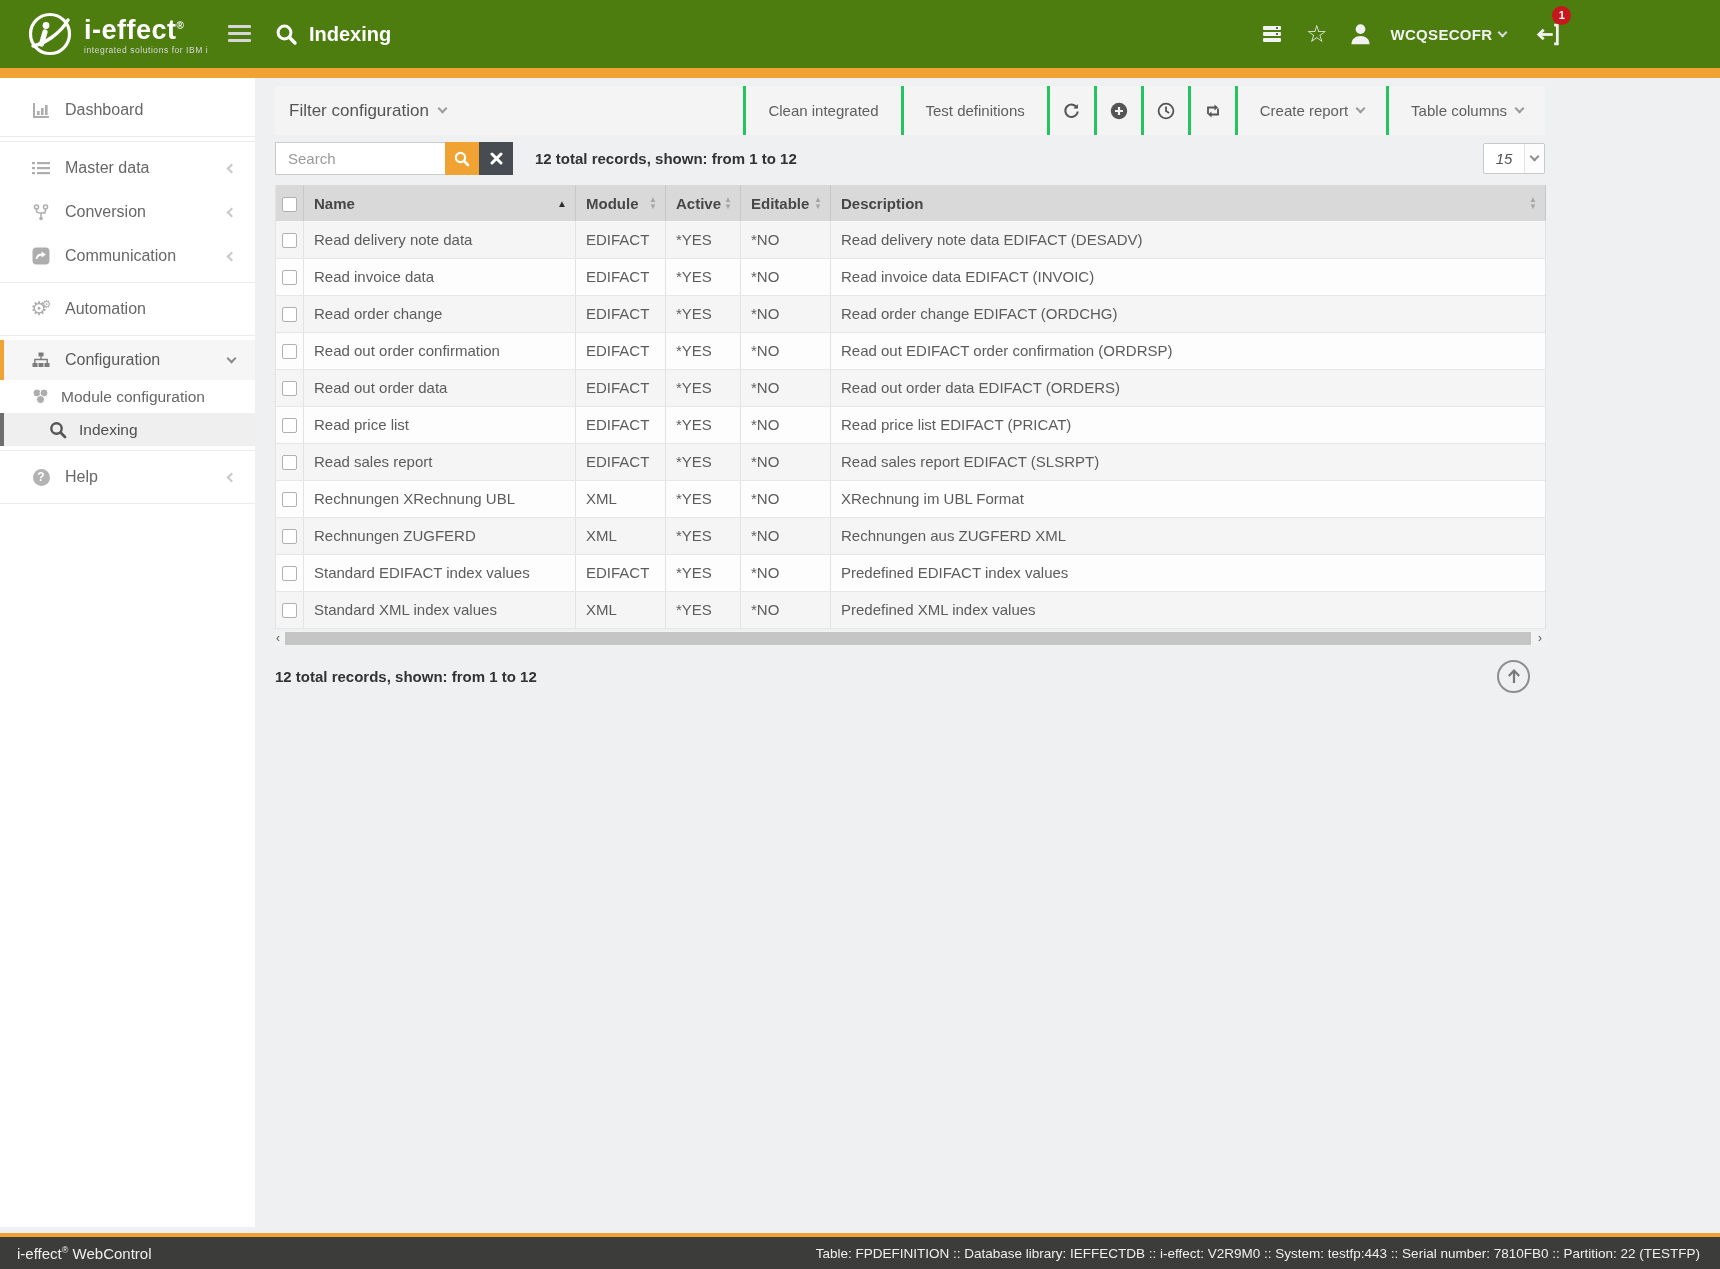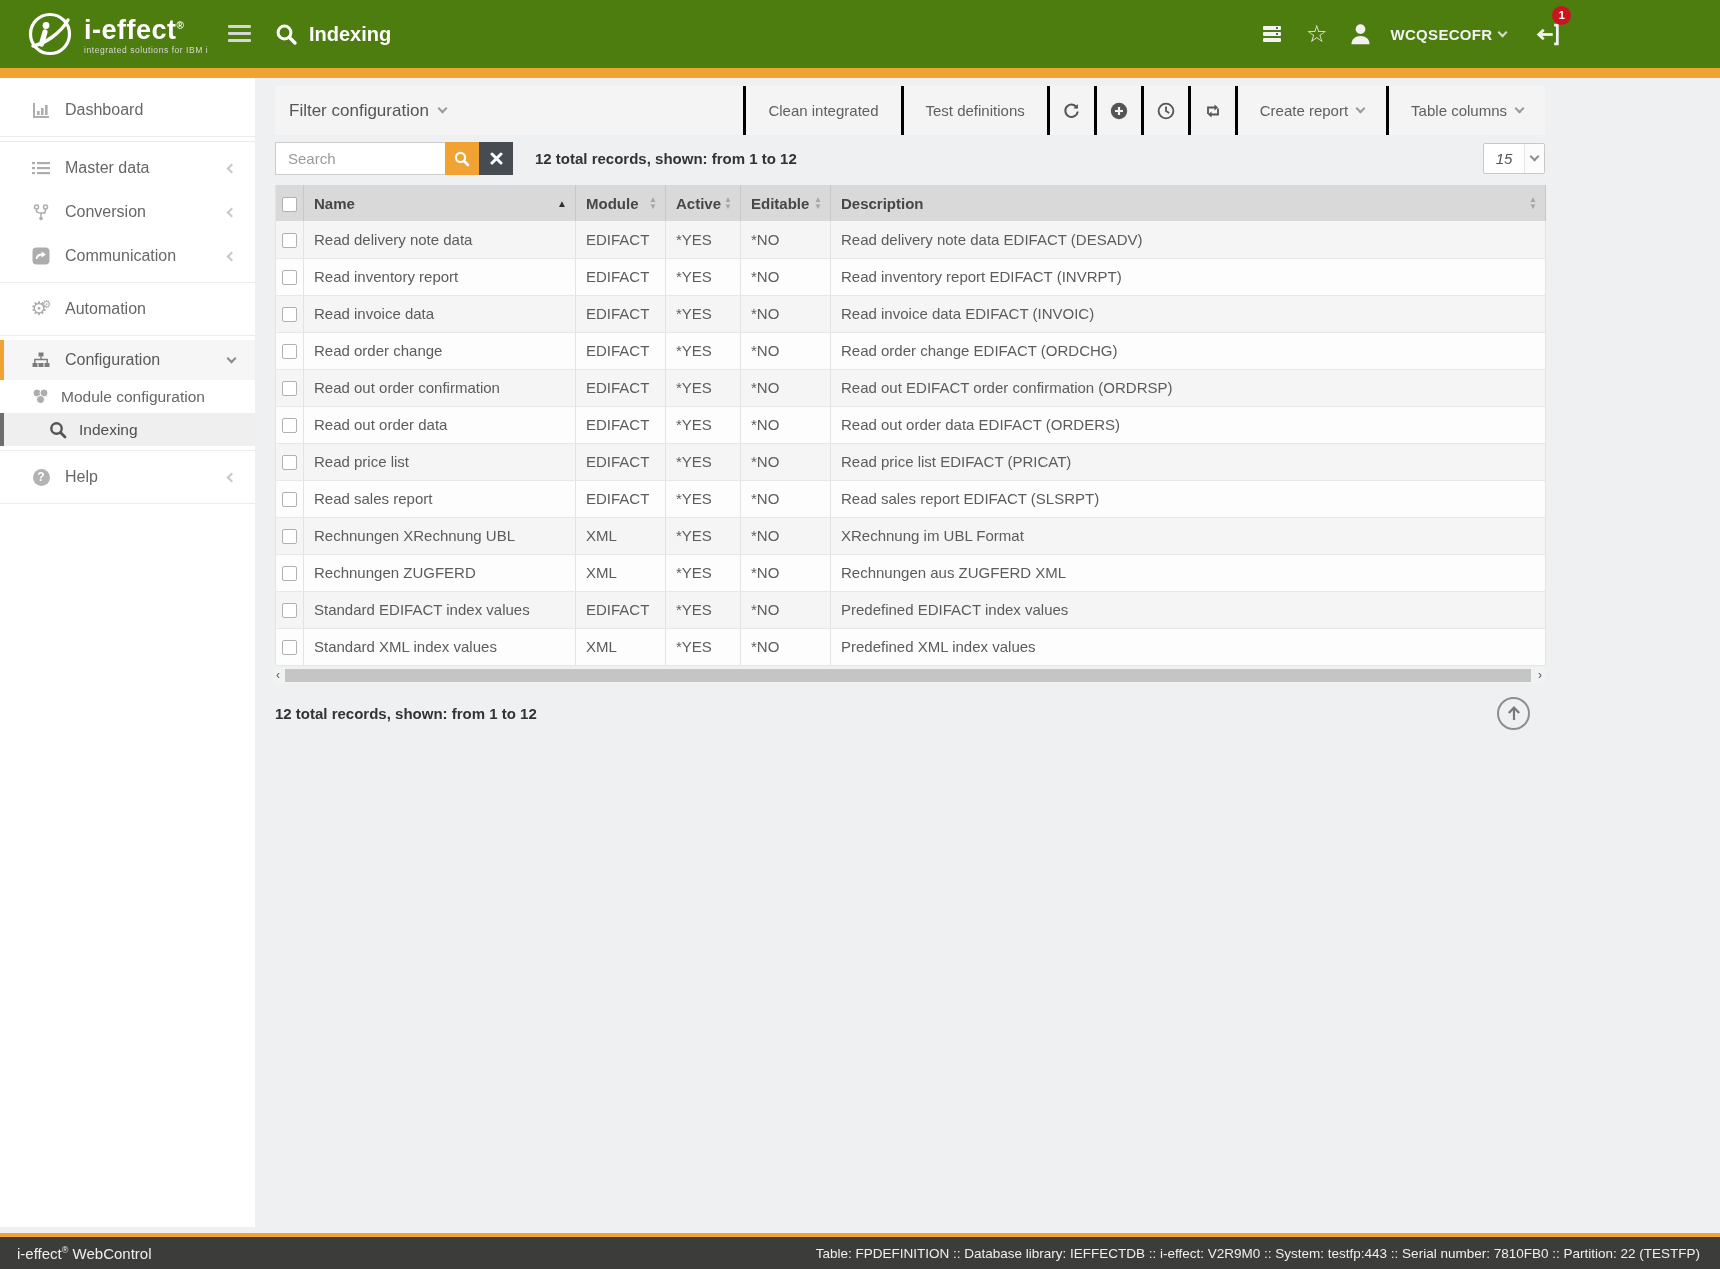--- a/index.html
+++ b/index.html
@@ -53,21 +53,21 @@
   
   .chev { width:9px; height:9px; border-right:2px solid #c9c9c9; border-bottom:2px solid #c9c9c9; display:inline-block; }
   .chev-l { transform:rotate(135deg); }
   .chev-d { transform:rotate(45deg); margin-top:-4px; }
   .chev-dark { border-color:#8a8a8a; }
   .chev-sm { width:7px; height:7px; }
 
   
   .main { position:absolute; left:275px; top:86px; width:1270px; }
 
-  .toolbar { display:flex; gap:3px; background:#000000; height:49px; }
+  .toolbar { display:flex; gap:3px; background:#22c55e; height:49px; }
   .toolbar > div { background:#f4f4f4; display:flex; align-items:center; justify-content:center; }
   .filter-head { flex:1; justify-content:flex-start !important; padding-left:14px; gap:10px; cursor:pointer; }
   .filter-head .flabel { font-size:17px; color:#555; }
   .tbtn { padding:0 22px; font-size:15px; color:#5f5f5f; cursor:pointer; gap:9px; }
   .tbtn-icon { width:44px; color:#555; cursor:pointer; }
 
   .search-row { display:flex; align-items:center; margin-top:7px; height:33px; }
   .search-input { width:170px; height:33px; border:1px solid #ccc; border-right:none; background:#fff; padding:0 12px; font-size:15px; color:#555; font-family:inherit; outline:none; }
   .search-input::placeholder { color:#9a9a9a; }
   .btn-search { width:34px; height:33px; background:#f0a232; border:none; display:flex; align-items:center; justify-content:center; cursor:pointer; }
@@ -391,28 +391,20 @@
           <tr>
             <td><span class="checkbox"></span></td>
             <td>Read delivery note data</td>
             <td>EDIFACT</td>
             <td>*YES</td>
             <td>*NO</td>
             <td>Read delivery note data EDIFACT (DESADV)</td>
           </tr>
           <tr>
             <td><span class="checkbox"></span></td>
-            <td>Read inventory report</td>
-            <td>EDIFACT</td>
-            <td>*YES</td>
-            <td>*NO</td>
-            <td>Read inventory report EDIFACT (INVRPT)</td>
-          </tr>
-          <tr>
-            <td><span class="checkbox"></span></td>
             <td>Read invoice data</td>
             <td>EDIFACT</td>
             <td>*YES</td>
             <td>*NO</td>
             <td>Read invoice data EDIFACT (INVOIC)</td>
           </tr>
           <tr>
             <td><span class="checkbox"></span></td>
             <td>Read order change</td>
             <td>EDIFACT</td>

